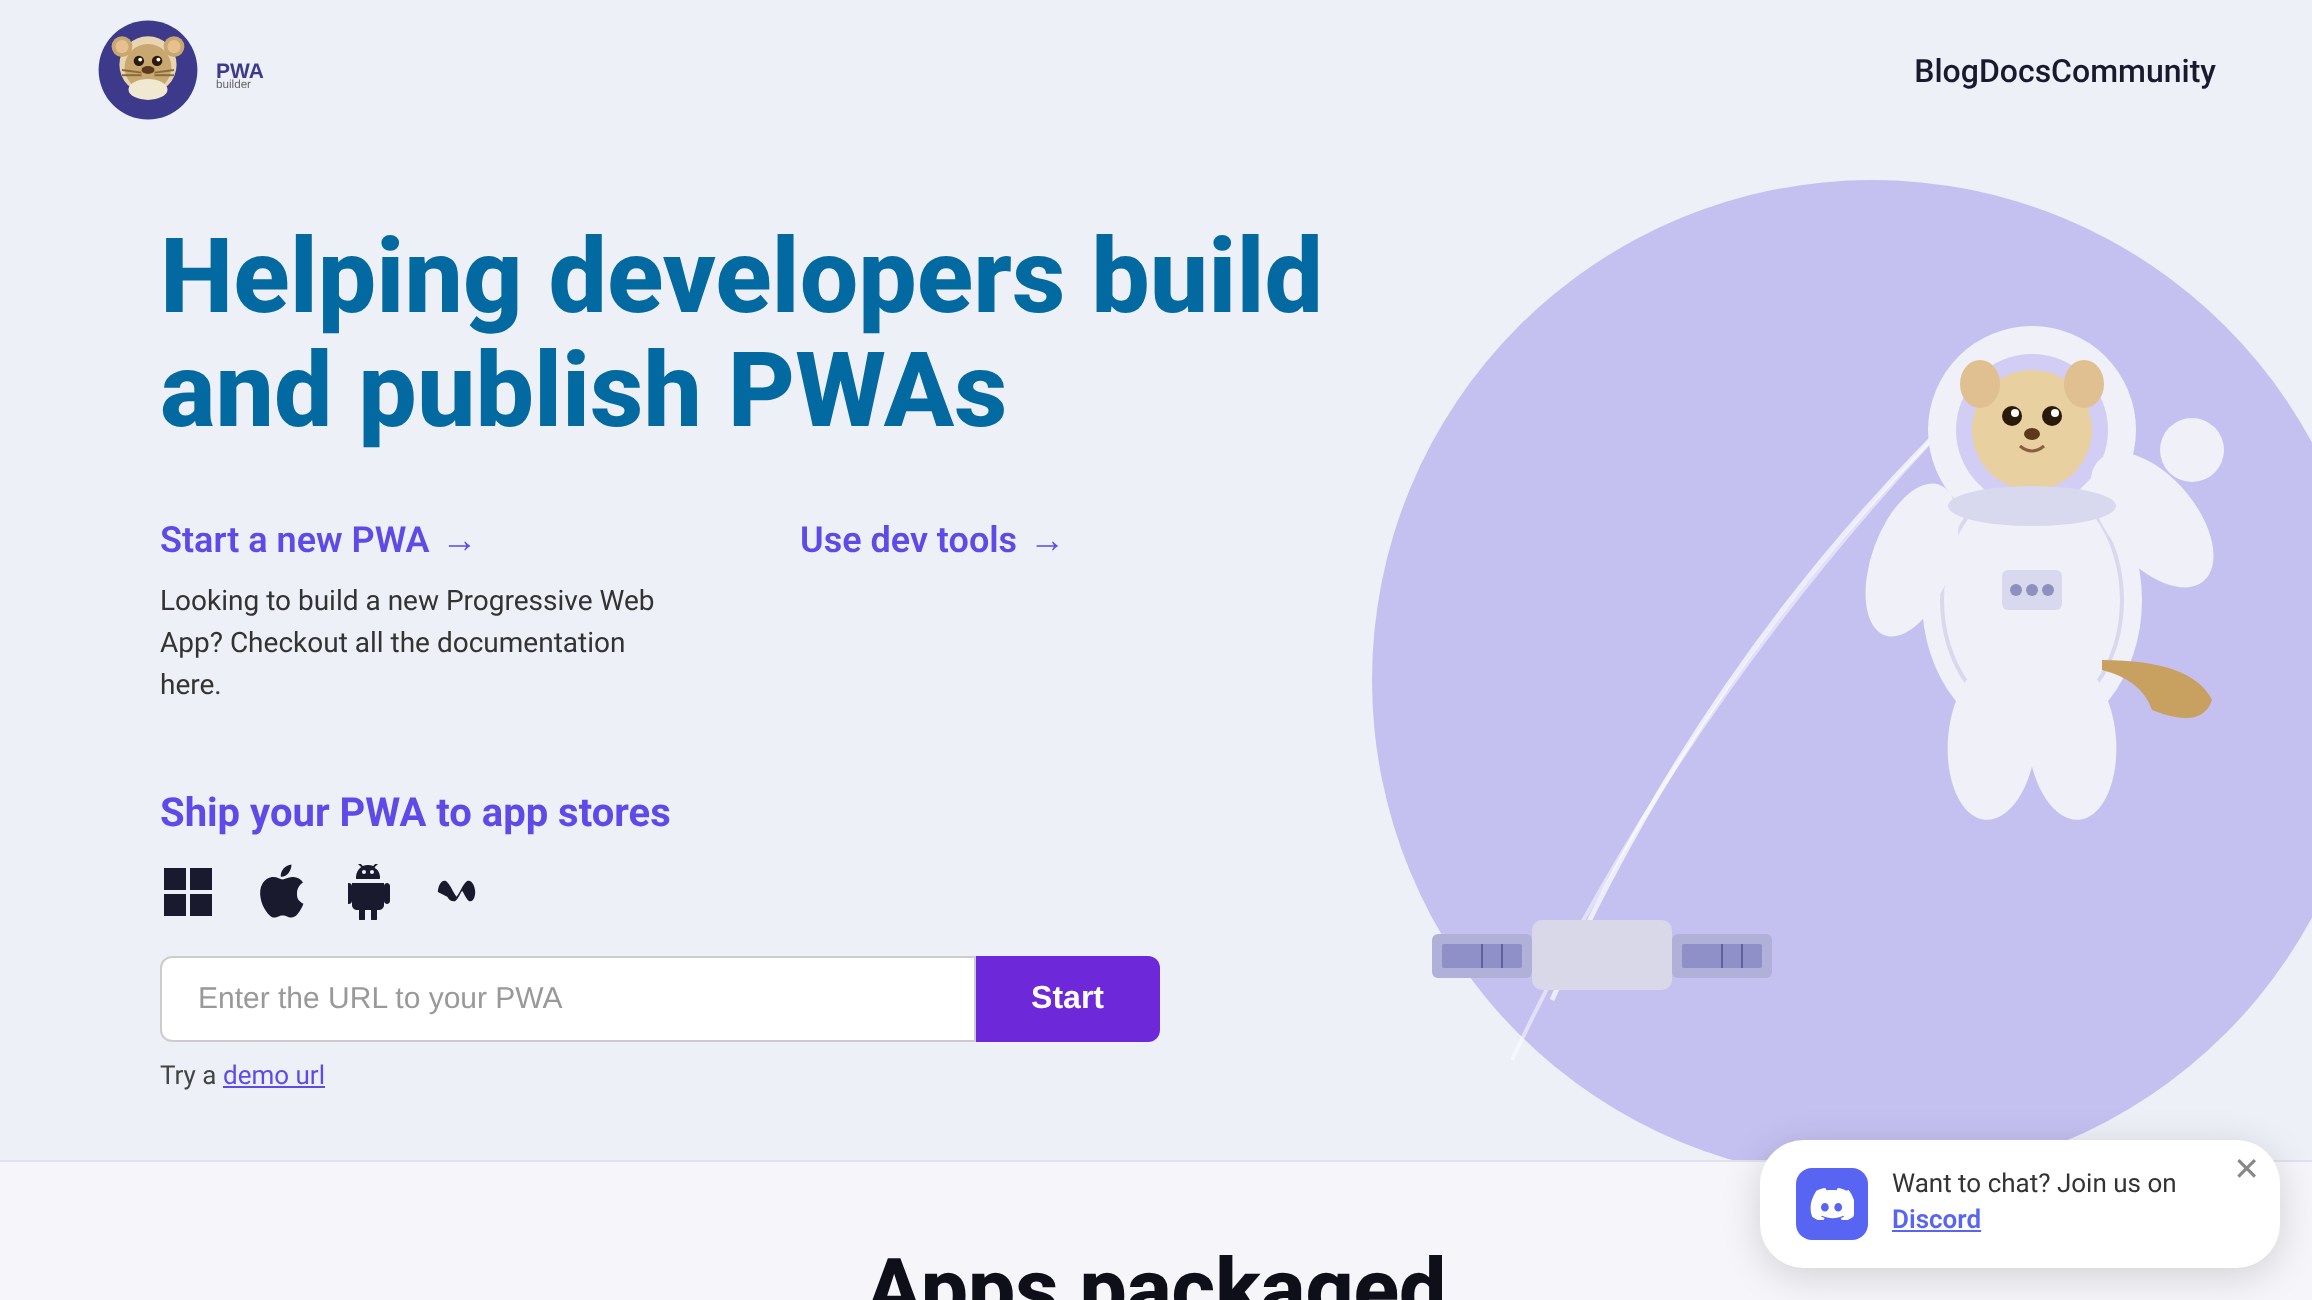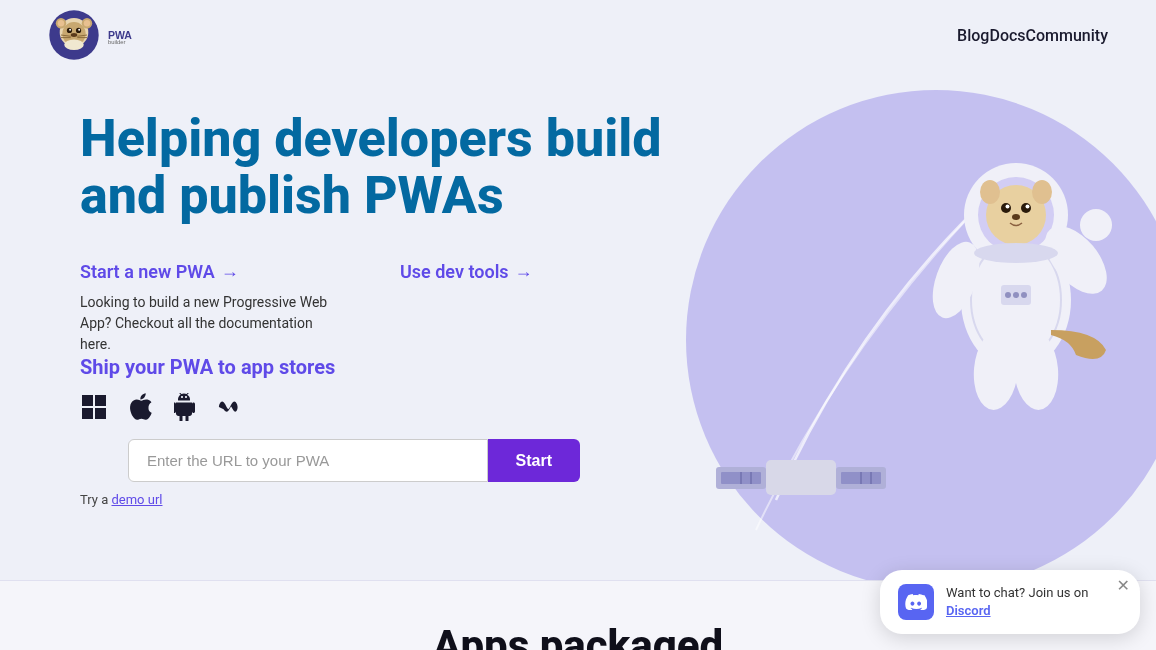--- a/index.html
+++ b/index.html
@@ -69,20 +69,21 @@
       font-size: 52px;
       font-weight: 800;
       color: #0369a1;
       line-height: 1.1;
       margin-bottom: 36px;
     }
 
     .cta-row {
       display: flex;
       gap: 60px;
+      margin-bottom: 40px;
     }
     .cta-block { max-width: 260px; }
     .cta-link {
       display: flex;
       align-items: center;
       gap: 6px;
       color: #5f4ae8;
       text-decoration: none;
       font-size: 18px;
       font-weight: 600;
@@ -142,21 +143,20 @@
     }
     .url-input {
       flex: 1;
       padding: 12px 18px;
       border: 1px solid #ccc;
       border-radius: 6px 0 0 6px;
       font-size: 15px;
       outline: none;
       background: #fff;
       color: #ef4444;
-      margin-left: 48px;
     }
     .url-input::placeholder { color: #999; }
     .start-btn {
       padding: 12px 28px;
       background: #6d28d9;
       color: #fff;
       border: none;
       border-radius: 0 6px 6px 0;
       font-size: 16px;
       font-weight: 600;

